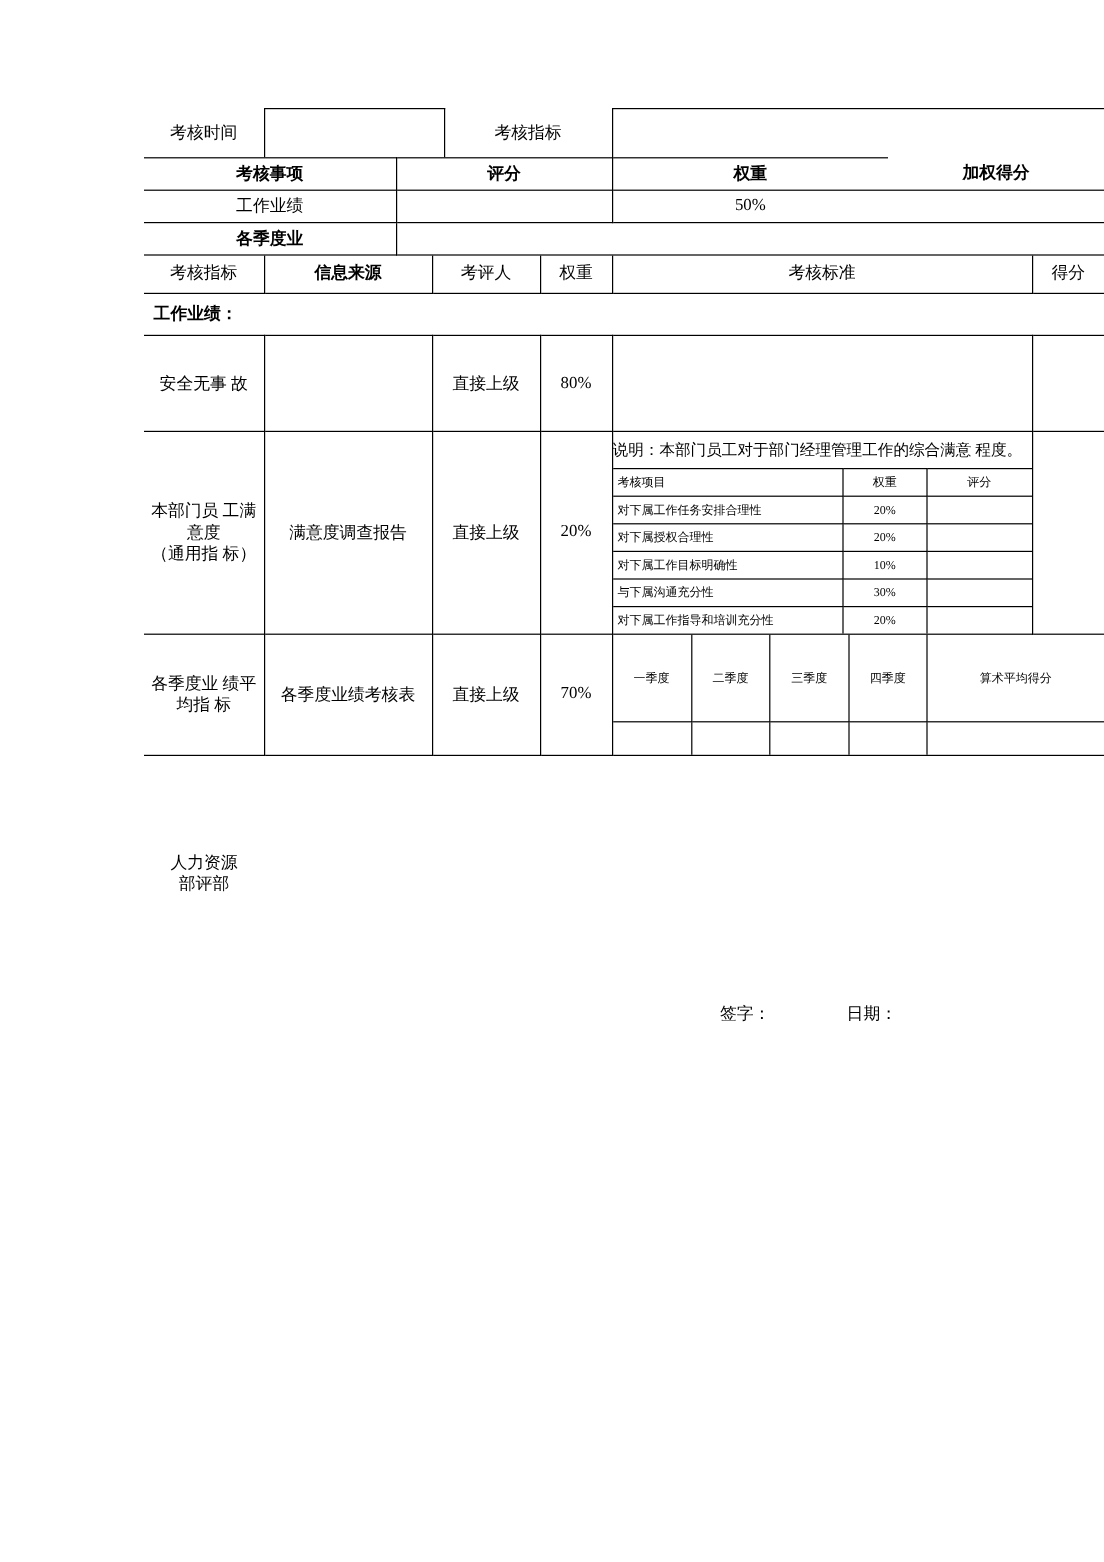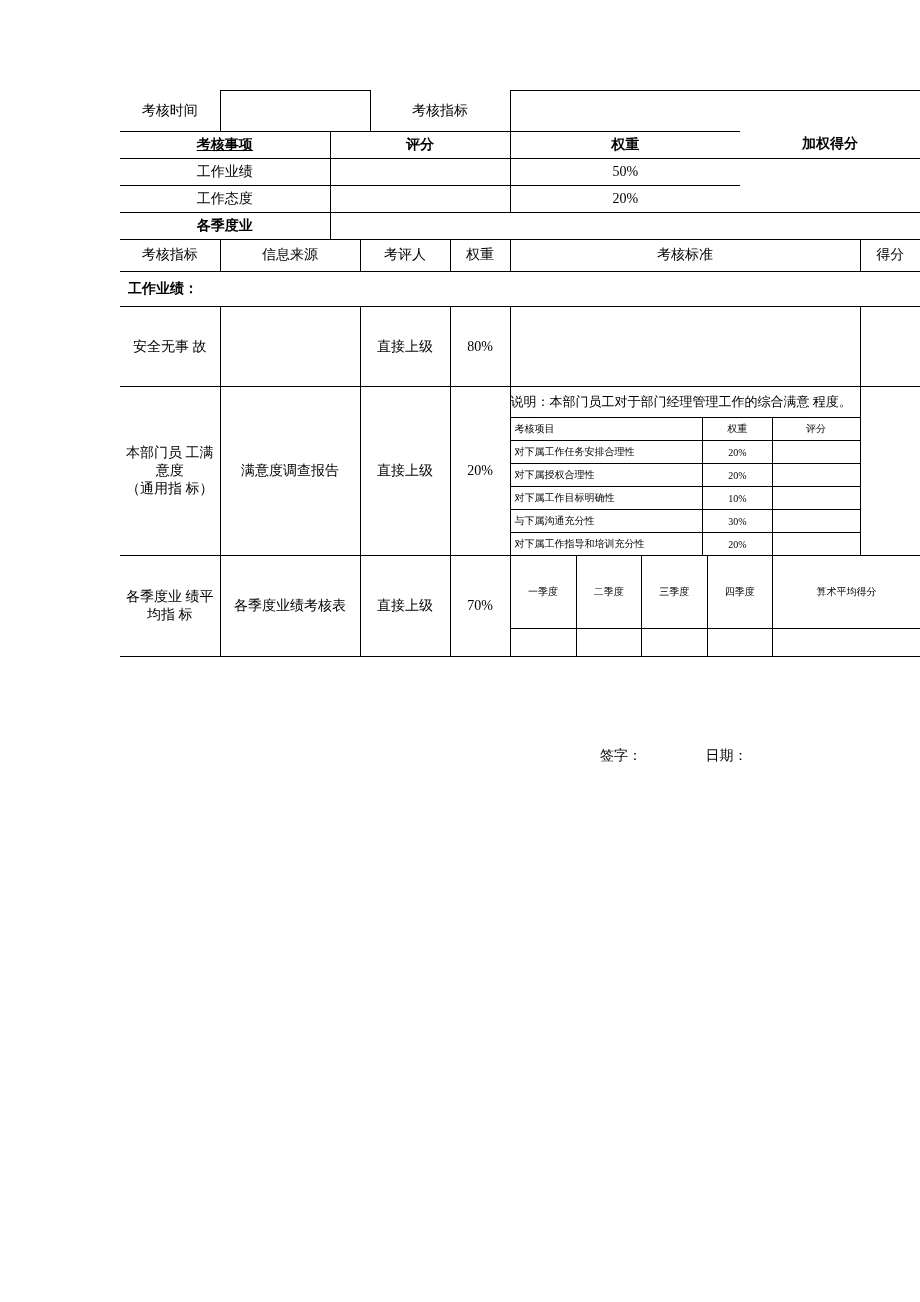--- a/index.html
+++ b/index.html
@@ -82,49 +82,43 @@
       <td style="width:150px;border-bottom:none;"></td>
       <td style="width:140px;border:none;">考核指标</td>
       <td style="border-bottom:none;border-right:none;"></td>
     </tr>
   </tbody>
     </table>
 
   <table class="t2">
     <tbody>
         <tr>
-      <td style="width:210px;border-left:none;text-decoration:underline;" class="bold">考核事项</td>
+      <td style="width:210px;border-left:none;" class="bold">考核事项</td>
       <td style="width:180px;" class="bold">评分</td>
       <td style="width:230px;border-right:none;" class="bold">权重</td>
       <td style="border-right:none;border-left:none;border-top:none;" class="bold">加权得分</td>
     </tr>
     <tr>
       <td style="border-left:none;">工作业绩</td>
       <td></td>
       <td style="border-right:none;">50%</td>
       <td style="border:none;"></td>
     </tr>
     <tr>
-      <td style="border-left:none;">工作态度</td>
-      <td></td>
-      <td style="border-right:none;">20%</td>
-      <td style="border:none;"></td>
-    </tr>
-    <tr>
       <td style="border-left:none;" class="bold">各季度业</td>
       <td colspan="3" style="border-right:none;"></td>
     </tr>
   </tbody>
     </table>
 
   <table class="t3">
     <tbody>
         <tr>
       <td style="width:100px;border-left:none;border-top:none;">考核指标</td>
-      <td style="width:140px;border-top:none;">信息来源</td>
+      <td style="width:140px;border-top:none;font-weight:bold;">信息来源</td>
       <td style="width:90px;border-top:none;">考评人</td>
       <td style="width:60px;border-top:none;">权重</td>
       <td style="border-top:none;">考核标准</td>
       <td style="width:60px;border-top:none;border-right:none;">得分</td>
     </tr>
   </tbody>
     </table>
 
   <div style="margin-left:120px;">
     <div class="section-label">工作业绩：</div>
@@ -213,19 +207,22 @@
             <td style="border-bottom:none;border-right:none;"></td>
           </tr>
         </tbody>
             </table>
       </td>
     </tr>
   </tbody>
     </table>
 
 
+  <div class="footer-block">
+    <div style="width:60px;text-align:center;">人力资源部评部</div>
+  </div>
 
   <div class="sign-block">
     <span>签字：</span>
     <span>日期：</span>
   </div>
 
 </div>
 
 </body></html>

